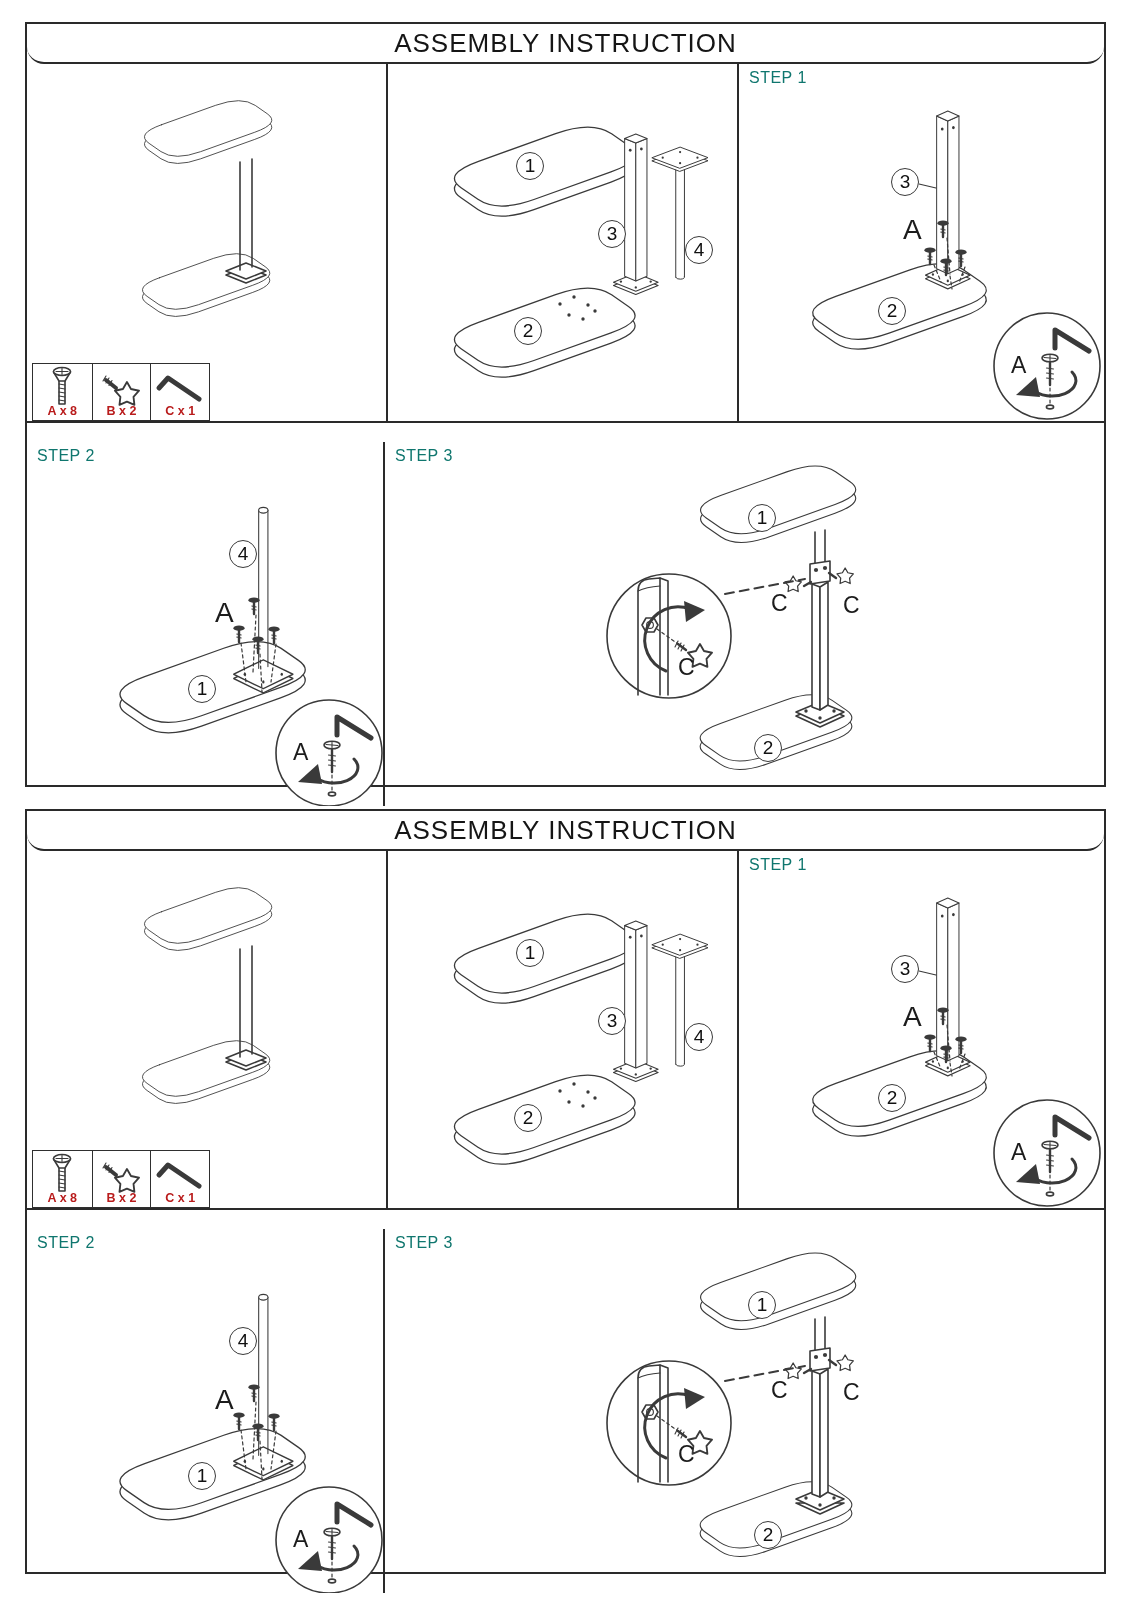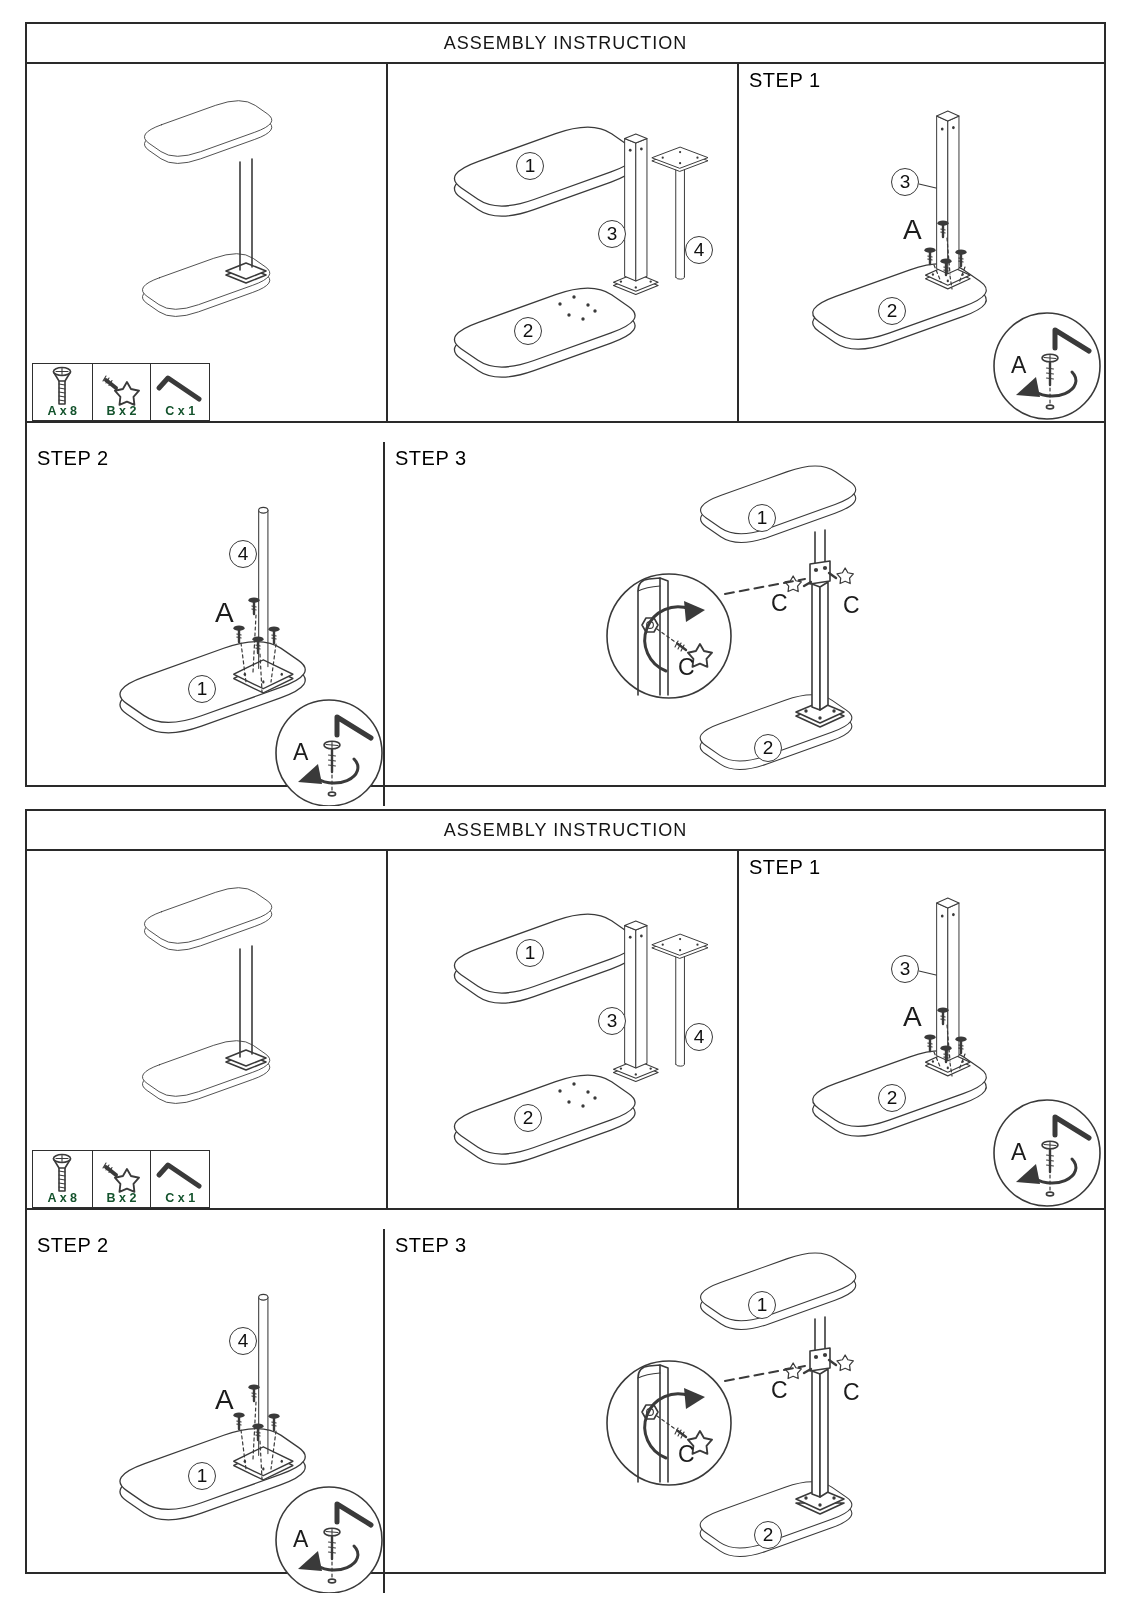--- a/index.html
+++ b/index.html
@@ -10,50 +10,50 @@
   }
   .sheet{
     position:absolute;left:25px;width:1081px;height:765px;
     border:2px solid #2a2a2a;background:#fff;box-sizing:border-box;
   }
   #sheet0{top:22px;}
   #sheet1{top:809px;}
   .title-row{
     height:38px;border-bottom:2px solid #2a2a2a;display:flex;
     align-items:center;justify-content:center;
-    font-size:18px;letter-spacing:1px;color:#151515;
+    font-size:26px;letter-spacing:1px;color:#151515;border-radius:17px;
   }
   .row1{display:grid;grid-template-columns:361px 351px 1fr;height:357px;border-bottom:2px solid #2a2a2a;}
   .row2{display:grid;grid-template-columns:358px 1fr;height:364px;margin-top:19px;}
   .panel{position:relative;overflow:hidden;}
   .br{border-right:2px solid #2a2a2a;}
   svg.draw{position:absolute;left:0;top:0;display:block;}
   .ln{stroke:#3a3a3a;stroke-width:1.6;fill:none;stroke-linejoin:round;stroke-linecap:round;}
   .f{fill:#ffffff;}
   .fd{fill:#3a3a3a;stroke:none;}
   .thin{stroke-width:1.1;}
   .th2{stroke-width:2.4;}
   .dash{stroke-dasharray:3 3;stroke-width:1.2;}
-  .step-h{position:absolute;top:5px;left:10px;font-size:20px;letter-spacing:.5px;color:#000000;text-align:center;}
+  .step-h{position:absolute;top:5px;left:10px;font-size:16px;letter-spacing:.5px;color:#0f766e;text-align:center;}
   .pnum{
     position:absolute;width:28px;height:28px;border:1.6px solid #3a3a3a;border-radius:50%;
     display:flex;align-items:center;justify-content:center;font-size:19px;background:#fff;box-sizing:border-box;
   }
   .flabel{position:absolute;font-weight:500;color:#1c1c1c;}
   .fbig{font-size:28px;}
   .fmid{font-size:23px;}
   .hw-table{
     position:absolute;left:5px;top:299px;width:178px;height:58px;
     border:1.6px solid #2f2f2f;display:grid;grid-template-columns:1fr 1fr 1fr;
     background:#fff;box-sizing:border-box;
   }
   .hw-cell{position:relative;display:flex;flex-direction:column;align-items:center;justify-content:flex-end;box-sizing:border-box;}
   .hw-cell + .hw-cell{border-left:1.6px solid #2f2f2f;}
   .hw-icon{position:absolute;top:2px;left:0;right:0;display:flex;justify-content:center;}
-  .hw-label{font-size:12.5px;font-weight:600;line-height:15px;padding-bottom:1px;color:#14532d;}
+  .hw-label{font-size:12.5px;font-weight:600;line-height:15px;padding-bottom:1px;color:#b91c1c;}
 </style>
 </head>
 <body>
 
 <svg width="0" height="0" style="position:absolute" aria-hidden="true">
   <defs>
     <g id="gSlab">
       <path class="ln f" transform="translate(0,13)" d="M57.1 63.2L155.9 27.8Q203 11 227.7 28L249.3 43Q274 60 226.9 76.8L128.1 112.2Q81 129 56.3 112L34.7 97Q10 80 57.1 63.2Z"></path>
       <path class="ln f" d="M57.1 63.2L155.9 27.8Q203 11 227.7 28L249.3 43Q274 60 226.9 76.8L128.1 112.2Q81 129 56.3 112L34.7 97Q10 80 57.1 63.2Z"></path>
     </g>

